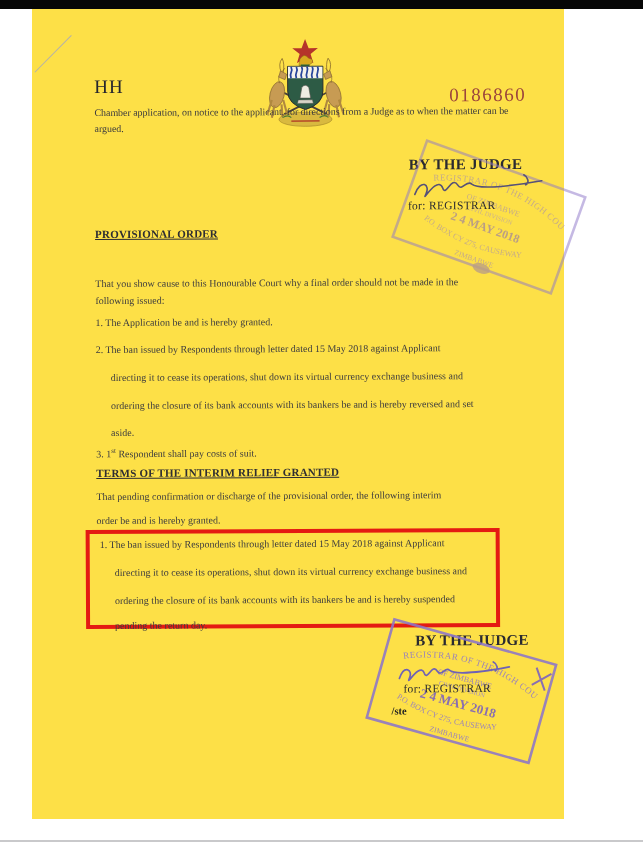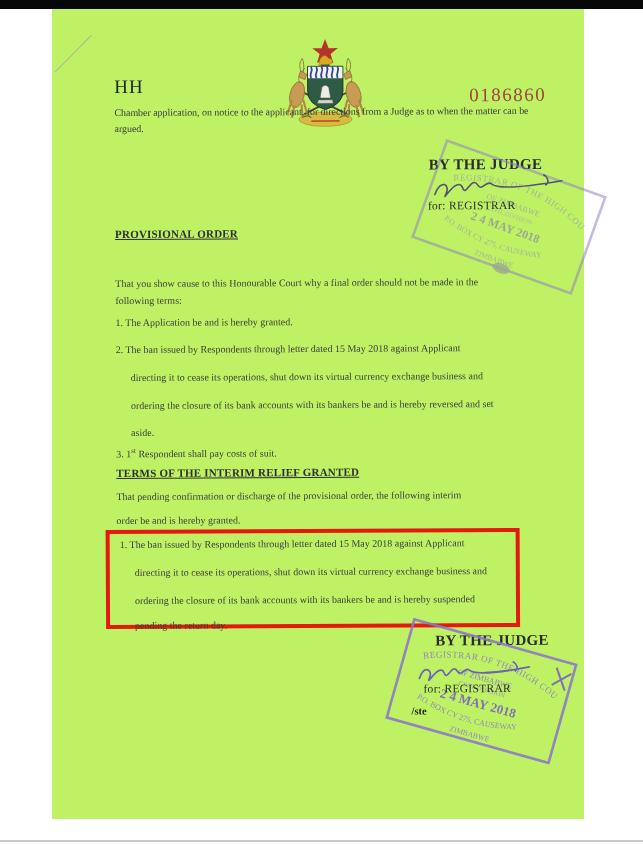--- a/index.html
+++ b/index.html
@@ -3,22 +3,22 @@
 <meta charset="utf-8">
 <style>
   html,body{margin:0;padding:0;}
   body{
     width:643px;height:846px;position:relative;background:#ffffff;
     font-family:"Liberation Serif", serif;overflow:hidden;
   }
   .scan-bar-top{position:absolute;left:0;top:0;width:643px;height:9px;background:#060606;}
   .scan-bar-bottom{position:absolute;left:0;top:840px;width:643px;height:2px;background:#c9c9cb;}
   .page{
-    position:absolute;left:52px;top:9px;width:532px;height:810px;
-    background:#bef264;
+    position:absolute;left:32px;top:9px;width:532px;height:810px;
+    background:#fde047;
   }
   .page-inner{position:absolute;left:0;top:0;width:100%;height:100%;transform:rotate(-0.3deg);}
   .crease{
     position:absolute;left:-3px;top:43px;width:52px;height:1px;background:#b3b0ac;
     transform:rotate(-45deg);
   }
   .txt{position:absolute;color:#3c3b3e;font-size:10px;letter-spacing:-0.05px;white-space:nowrap;}
   .court-code{left:64px;top:66px;font-size:19px;letter-spacing:1px;color:#26262e;}
   .case-number{left:419px;top:64px;font-size:19px;letter-spacing:1.5px;margin-top:12px;}
   .intro{left:64px;top:95px;line-height:16px;white-space:normal;width:430px;}
@@ -124,21 +124,21 @@
     <svg width="140" height="34" viewBox="0 0 140 34">
       <path d="M6,24 c6,-16 16,-10 11,0 c-5,10 12,-20 17,-6 c3,9 9,-13 15,-3 c4,7 9,-6 14,-1 c8,7 52,0 70,-3 m-18,-6 c4,2 6,8 2,10" fill="none" stroke="#565178" stroke-width="1.6" stroke-linecap="round"></path>
     </svg>
   </div>
 
   <div class="txt forreg" style="left:377px;top:191px;">for: REGISTRAR</div>
 
   <div class="txt heading" style="left:64px;top:218px;">PROVISIONAL ORDER</div>
 
   <div class="para-line" style="left:64px;top:268px;">That you show cause to this Honourable Court why a final order should not be made in the</div>
-  <div class="para-line" style="left:64px;top:285px;">following terms:</div>
+  <div class="para-line" style="left:64px;top:285px;">following issued:</div>
 
   <div class="para-line" style="left:64px;top:307px;">1.  The Application be and is hereby granted.</div>
 
   <div class="para-line" style="left:64px;top:334px;">2. The ban issued by Respondents through letter dated 15 May 2018 against Applicant</div>
   <div class="para-line cont" style="left:64px;top:362px;">directing it to cease its operations, shut down its virtual currency exchange business and</div>
   <div class="para-line cont" style="left:64px;top:390px;">ordering the closure of its bank accounts with its bankers be and is hereby reversed and set</div>
   <div class="para-line cont" style="left:64px;top:417px;font-family:Liberation Serif, serif;">aside.</div>
 
   <div class="para-line" style="left:64px;top:437px;"><span>3.  1</span><sup style="font-size:7px;">st</sup><span> Respondent shall pay costs of suit.</span></div>
 

